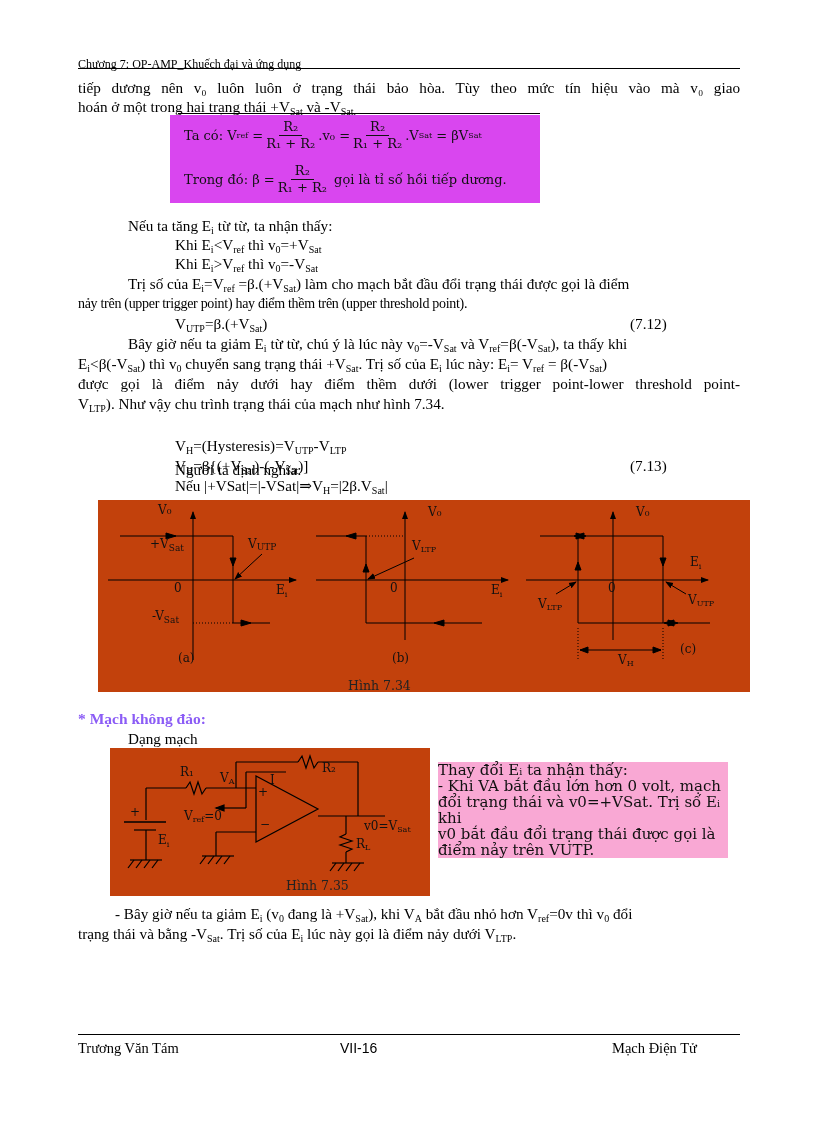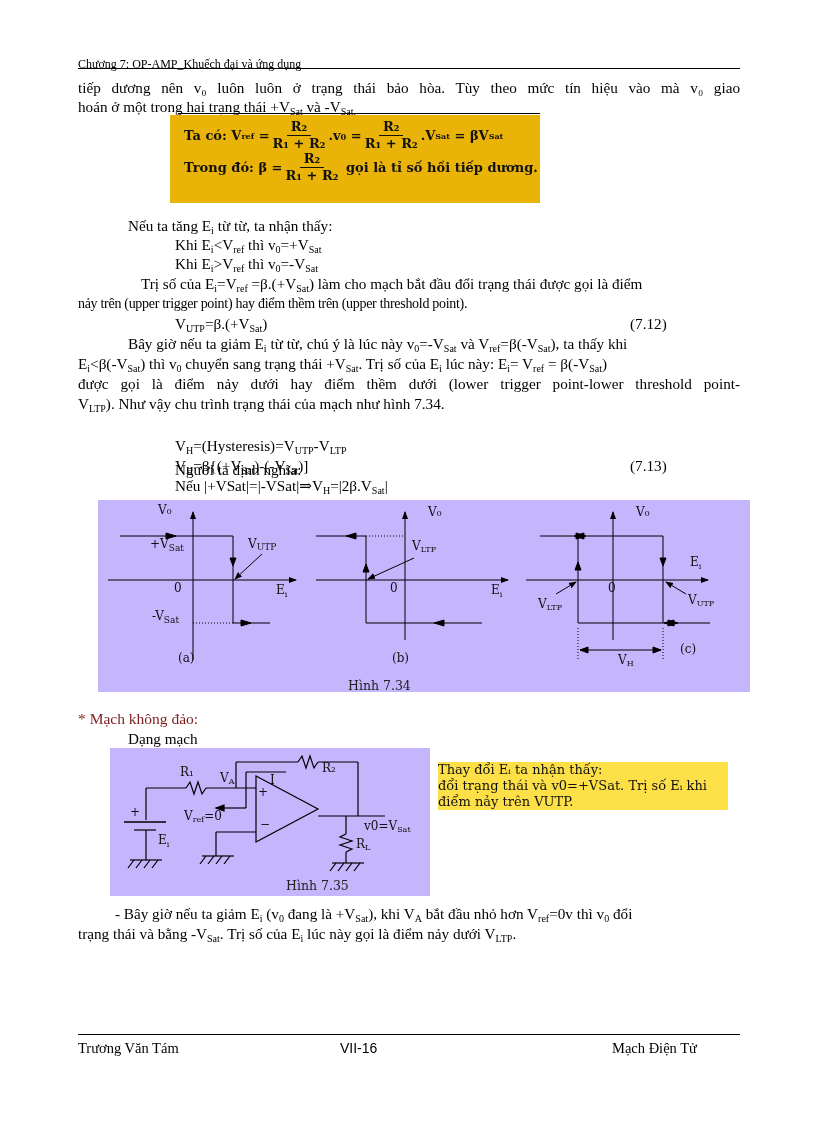--- a/index.html
+++ b/index.html
@@ -7,30 +7,30 @@
          font-family: "Liberation Serif", "DejaVu Serif", serif; color: #000; }
   .abs { position: absolute; }
   .txt { font-size: 15.2px; line-height: 19px; white-space: nowrap; }
   .just { text-align: justify; text-align-last: justify; white-space: nowrap; }
   sub { font-size: 10px; vertical-align: -3px; line-height: 0; }
   .header-title { left: 78px; top: 57px; font-size: 12px; }
   .header-rule { left: 78px; top: 68px; width: 662px; height: 0; border-top: 1.5px solid #000; }
   .footer-rule { left: 78px; top: 1034px; width: 662px; height: 0; border-top: 1.5px solid #000; }
   .footer { top: 1040px; font-size: 14.5px; }
   .footer-page { font-family: "Liberation Sans", sans-serif; font-size: 14px; }
-  .formula-box { left: 170px; top: 115px; width: 370px; height: 88px; background: #eab308; font-weight: bold; }
+  .formula-box { left: 170px; top: 115px; width: 370px; height: 88px; background: #d946ef; }
   .formula-line { position: absolute; font-family: "DejaVu Serif", serif; font-size: 13px; color: #111; white-space: nowrap; display: flex; align-items: center; }
   .frac { display: inline-flex; flex-direction: column; align-items: center; margin: 0 3px; }
   .frac .num { border-bottom: 1px solid #111; padding: 0 4px; line-height: 16px; }
   .frac .den { line-height: 16px; }
   .small-sub { font-size: 8px; vertical-align: -2px; }
-  .heading { left: 78px; top: 710px; font-weight: normal; color: #7f1d1d; font-size: 15.5px; }
+  .heading { left: 78px; top: 710px; font-weight: bold; color: #8b5cf6; font-size: 15.5px; }
   .caption { font-family: "DejaVu Serif", serif; font-size: 12.5px; color: #222; }
-  .fig-bg { background: #c4b5fd; }
-  .note-box { left: 438px; top: 762px; width: 290px; font-family: "DejaVu Serif", serif; font-size: 13px; line-height: 16px; color: #111; background: #fde047; }
+  .fig-bg { background: #c2410c; }
+  .note-box { left: 438px; top: 762px; width: 290px; font-family: "DejaVu Serif", serif; font-size: 15px; line-height: 16px; color: #111; background: #f9a8d4; }
   svg text { font-family: "DejaVu Serif", serif; }
 </style>
 </head>
 <body>
 
 <div class="abs header-title">Chương 7: OP-AMP_Khuếch đại và ứng dụng</div>
 <div class="abs header-rule"></div>
 
 <div class="abs txt just" style="left:78px; top:78px; width:662px;">tiếp dương nên v₀ luôn luôn ở trạng thái bảo hòa. Tùy theo mức tín hiệu vào mà v₀ giao</div>
 <div class="abs txt" style="left:78px; top:97px;">
@@ -46,41 +46,41 @@
         <span class="num">R₂</span>
         <span class="den">R₁ + R₂</span>
       </span>
     <span>.v₀</span>&nbsp;=
     <span class="frac">
         <span class="num">R₂</span>
         <span class="den">R₁ + R₂</span>
       </span>
     <span>.V</span><span class="small-sub">Sat</span>&nbsp;<span>= βV</span><span class="small-sub">Sat</span>
   </div>
-  <div class="formula-line" style="left:14px; top:36px;align-items:center;">
+  <div class="formula-line" style="left:14px; top:48px;align-items:center;">
     <span>Trong đó:</span>&nbsp;
     <span>β =</span>
     <span class="frac">
         <span class="num">R₂</span>
         <span class="den">R₁ + R₂</span>
       </span>
     &nbsp;<span>gọi là tỉ số hồi tiếp dương.</span>
   </div>
 </div>
 
 <div class="abs txt" style="left:128px; top:216px;">
   <span>Nếu ta tăng E</span><sub>i</sub><span> từ từ, ta nhận thấy:</span>
 </div>
 <div class="abs txt" style="left:175px; top:235px;">
   <span>Khi E</span><sub>i</sub><span>&lt;V</span><sub>ref</sub><span> thì v</span><sub>0</sub><span>=+V</span><sub>Sat</sub>
 </div>
 <div class="abs txt" style="left:175px; top:254px;">
   <span>Khi E</span><sub>i</sub><span>&gt;V</span><sub>ref</sub><span>  thì v</span><sub>0</sub><span>=-V</span><sub>Sat</sub>
 </div>
-<div class="abs txt" style="left:128px; top:274px;margin-left:13px;">
+<div class="abs txt" style="left:128px; top:274px;">
   <span>Trị số của E</span><sub>i</sub><span>=V</span><sub>ref</sub><span> =β.(+V</span><sub>Sat</sub><span>)  làm cho mạch bắt đầu đổi trạng thái được gọi là điểm</span>
 </div>
 <div class="abs txt" style="left:78px; top:294px; font-size:14px; letter-spacing:-0.3px;">nảy trên (upper trigger point) hay điểm thềm trên (upper threshold point).</div>
 <div class="abs txt" style="left:175px; top:314px;">
   <span>V</span><sub>UTP</sub><span>=β.(+V</span><sub>Sat</sub><span>)</span>
 </div>
 <div class="abs txt" style="left:630px; top:314px;">(7.12)</div>
 
 <div class="abs txt" style="left:128px; top:334px;">
   <span>Bây giờ nếu ta giảm E</span><sub>i</sub><span> từ từ, chú ý là lúc này v</span><sub>0</sub><span>=-V</span><sub>Sat</sub><span> và V</span><sub>ref</sub><span>=β(-V</span><sub>Sat</sub><span>), ta thấy khi</span>
@@ -252,21 +252,23 @@
       <text x="48" y="96">E<tspan font-size="8" dy="3">i</tspan></text>
       <text x="254" y="82">v0=V<tspan font-size="8" dy="2">Sat</tspan></text>
       <text x="246" y="100">R<tspan font-size="8" dy="2">L</tspan></text>
     </g>
   </svg>
 </div>
 <div class="abs caption" style="left:286px; top:878px;">Hình 7.35</div>
 
 <div class="abs note-box">
   <div>Thay đổi Eᵢ ta nhận thấy:</div>
+  <div> - Khi VA bắt đầu lớn hơn 0 volt, mạch</div>
   <div>đổi trạng thái và v0=+VSat. Trị số Eᵢ khi</div>
+  <div>v0 bắt đầu đổi trạng thái được gọi là</div>
   <div>điểm nảy trên VUTP.</div>
 </div>
 
 <div class="abs txt" style="left:115px; top:904px;">
   <span>- Bây giờ nếu ta giảm E</span><sub>i</sub><span> (v</span><sub>0</sub><span> đang là +V</span><sub>Sat</sub><span>), khi V</span><sub>A</sub><span> bắt đầu nhỏ hơn V</span><sub>ref</sub><span>=0v thì v</span><sub>0</sub><span> đổi</span>
 </div>
 <div class="abs txt" style="left:78px; top:924px;">
   <span>trạng thái và bằng -V</span><sub>Sat</sub><span>. Trị số  của E</span><sub>i</sub><span> lúc này gọi là điểm nảy dưới V</span><sub>LTP</sub><span>.</span>
 </div>
 

